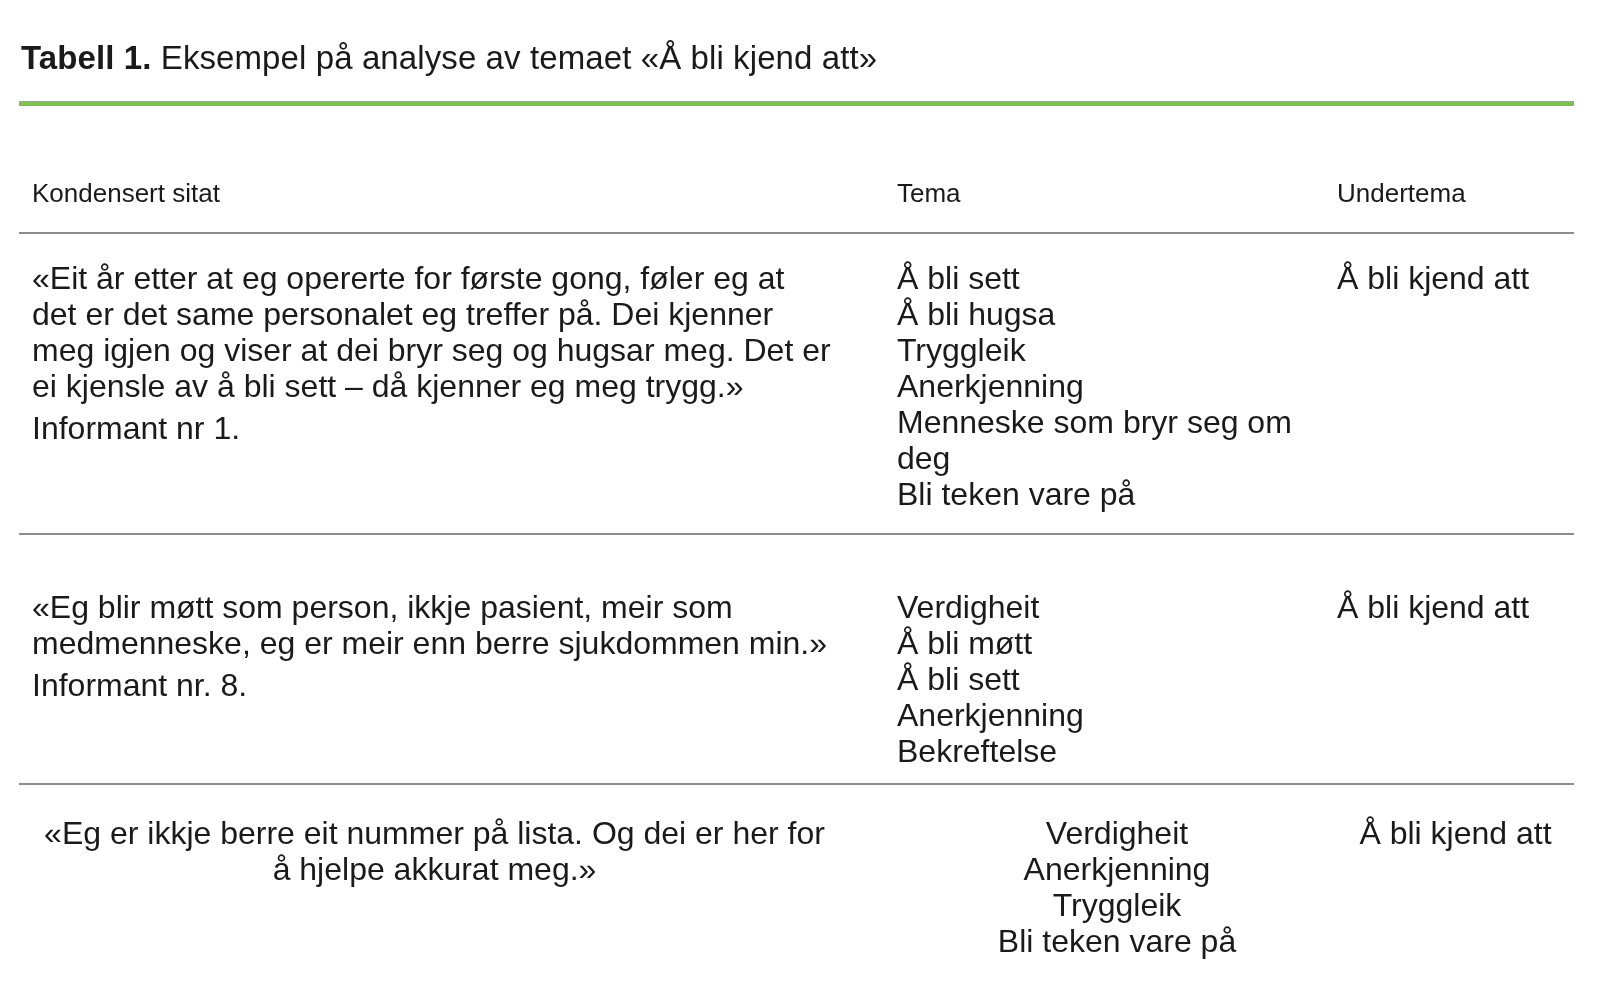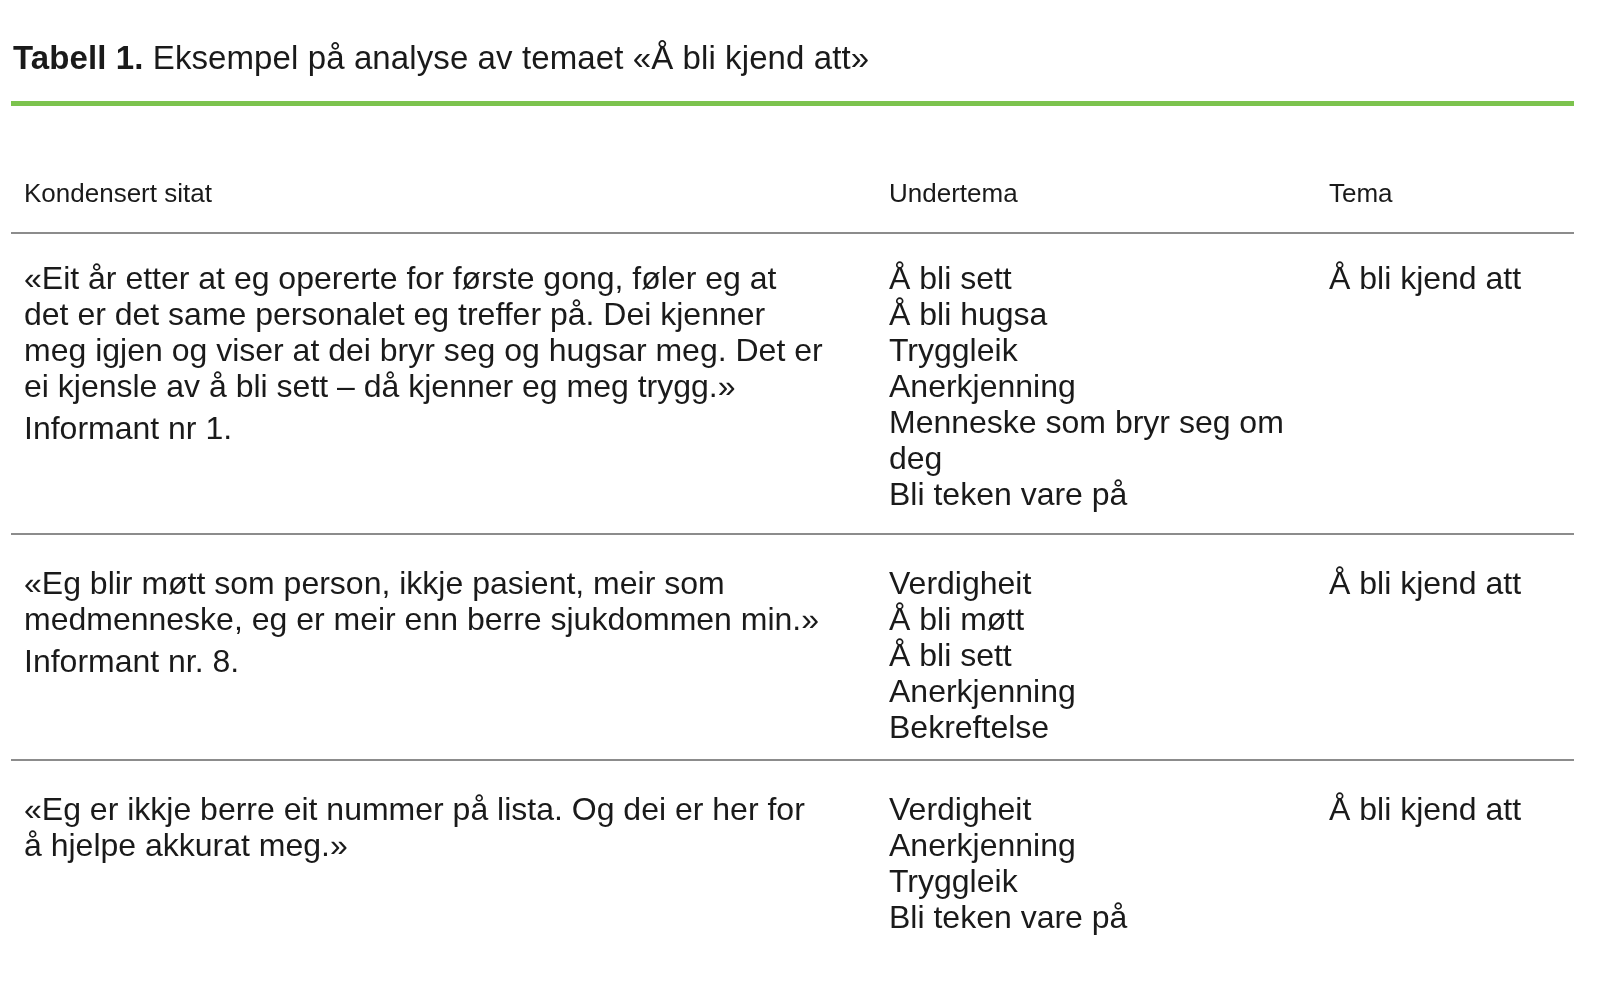--- a/index.html
+++ b/index.html
@@ -8,21 +8,21 @@
     background: #ffffff;
   }
   .page {
     position: relative;
     width: 1600px;
     height: 1003px;
     background: #ffffff;
     font-family: "Liberation Sans", sans-serif;
     color: #1a1a1a;
     box-sizing: border-box;
-    padding: 38px 26px 0 11px;
+    padding: 38px 26px 0 19px;
     overflow: hidden;
   }
   .title {
     margin: 0 0 0 2px;
     font-size: 33px;
     line-height: 40px;
     font-weight: 400;
     color: #1a1a1a;
     letter-spacing: 0.1px;
   }
@@ -57,22 +57,22 @@
   }
   .trow {
     font-size: 32px;
     line-height: 36px;
     border-bottom: 2px solid #8c8c8c;
   }
   .trow.last {
     border-bottom: none;
   }
   .trow.r1 { padding: 26px 0 21px 0; }
-  .trow.r2 { padding: 30px 0 14px 0; }
-  .trow.r3 { padding: 30px 0 0 0; }
+  .trow.r2 { padding: 30px 0 14px 0; margin-top: 24px; }
+  .trow.r3 { padding: 30px 0 0 0; text-align: center; }
   .cell-quote {
     box-sizing: border-box;
     padding-left: 13px;
     padding-right: 60px;
   }
   .th.cell-quote { padding-right: 0; }
   .quote-text {
     margin: 0;
     max-width: 805px;
   }
@@ -91,22 +91,22 @@
   <h1 class="title">
     <span class="title-label">Tabell 1.</span><span class="title-rest"> Eksempel på analyse av temaet «Å bli kjend att»</span>
   </h1>
 
   <div class="rule-green top"></div>
 
   <div class="table">
 
     <div class="row thead">
       <div class="th cell-quote">Kondensert sitat</div>
+      <div class="th cell-theme-h">Tema</div>
       <div class="th cell-subthemes-h">Undertema</div>
-      <div class="th cell-theme-h">Tema</div>
     </div>
 
     <div class="row trow r1">
       <div class="cell-quote">
         <p class="quote-text">«Eit år etter at eg opererte for første gong, føler eg at det er det same personalet eg treffer på. Dei kjenner meg igjen og viser at dei bryr seg og hugsar meg. Det er ei kjensle av å bli sett – då kjenner eg meg trygg.»</p>
         <p class="informant">Informant nr 1.</p>
       </div>
       <div class="cell-subthemes">Å bli sett
 Å bli hugsa
 Tryggleik

